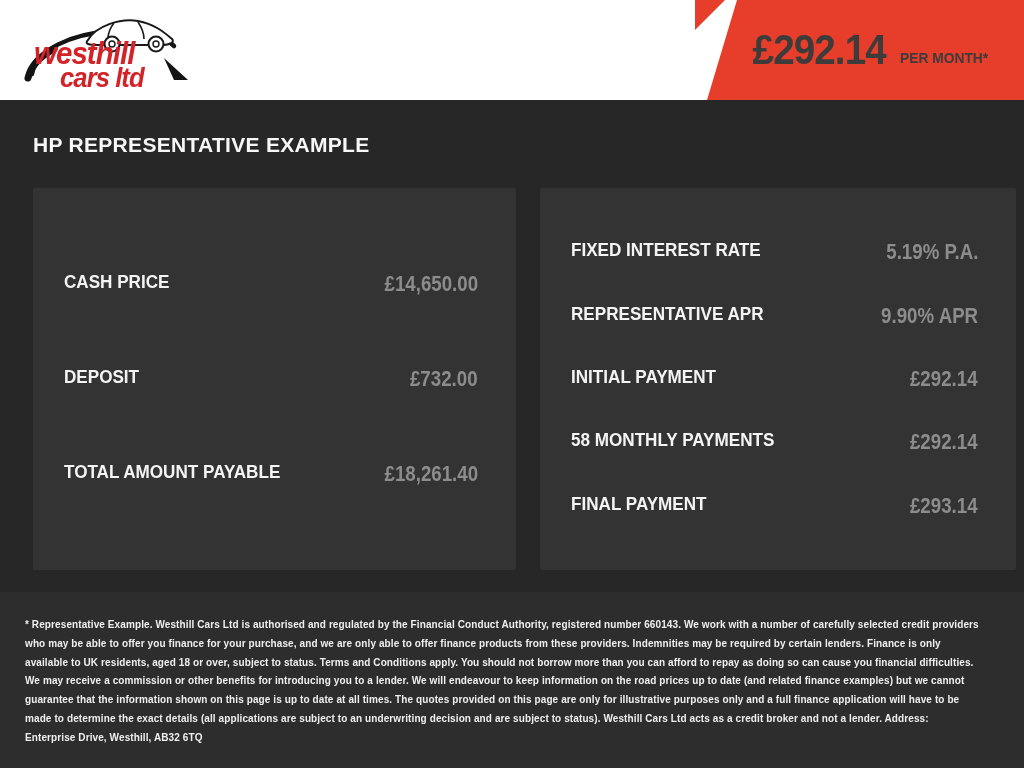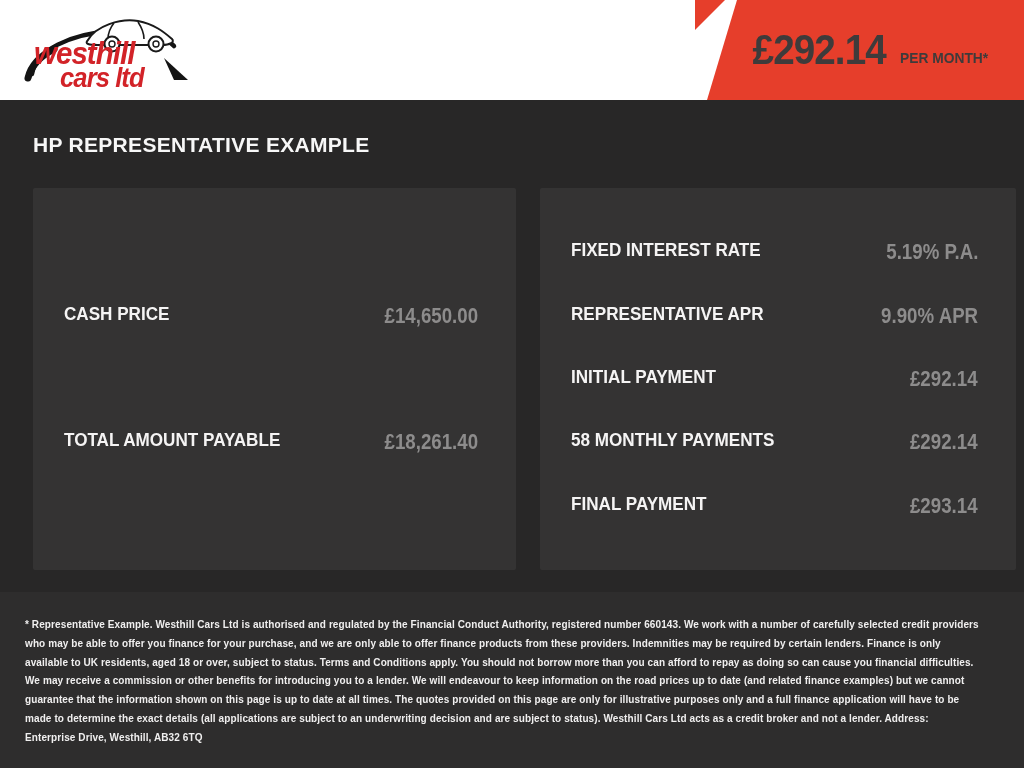--- a/index.html
+++ b/index.html
@@ -124,20 +124,24 @@
 
 <div class="main">
   <div class="page-title">HP REPRESENTATIVE EXAMPLE</div>
 
   <div class="panel panel-left">
     <div class="row">
       <span class="row-label">CASH PRICE</span>
       <span class="row-value">£14,650.00</span>
     </div>
     <div class="row">
+      <span class="row-label">DEPOSIT</span>
+      <span class="row-value">£732.00</span>
+    </div>
+    <div class="row">
       <span class="row-label">TOTAL AMOUNT PAYABLE</span>
       <span class="row-value">£18,261.40</span>
     </div>
   </div>
 
   <div class="panel panel-right">
     <div class="row">
       <span class="row-label">FIXED INTEREST RATE</span>
       <span class="row-value">5.19% P.A.</span>
     </div>

